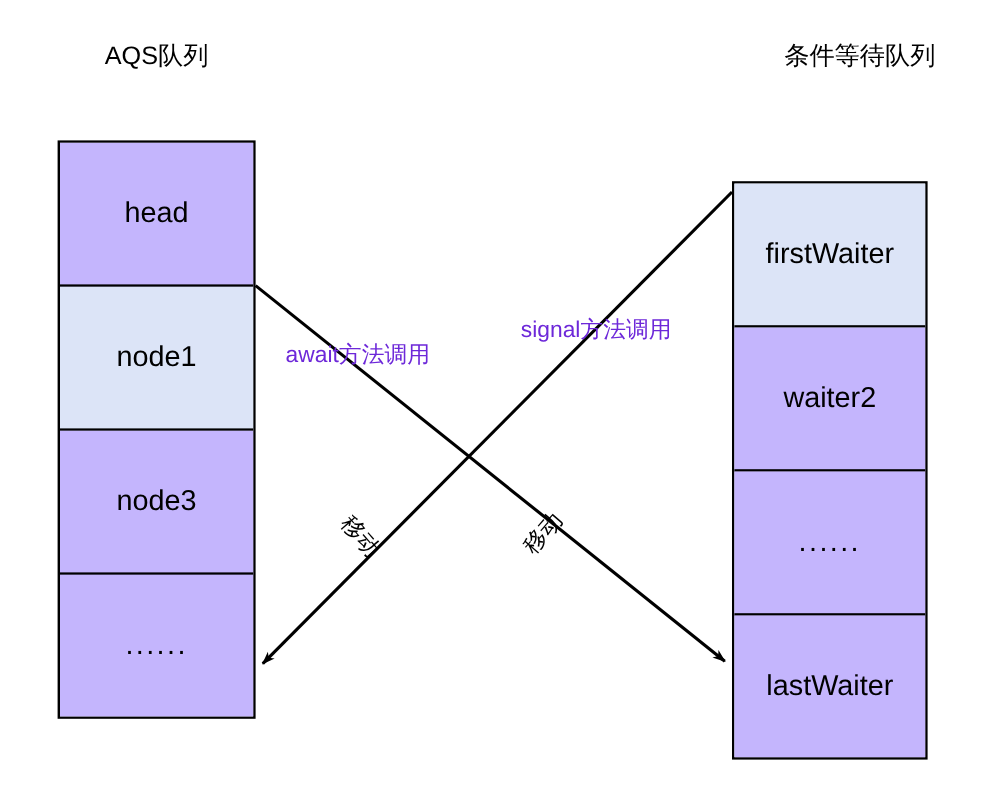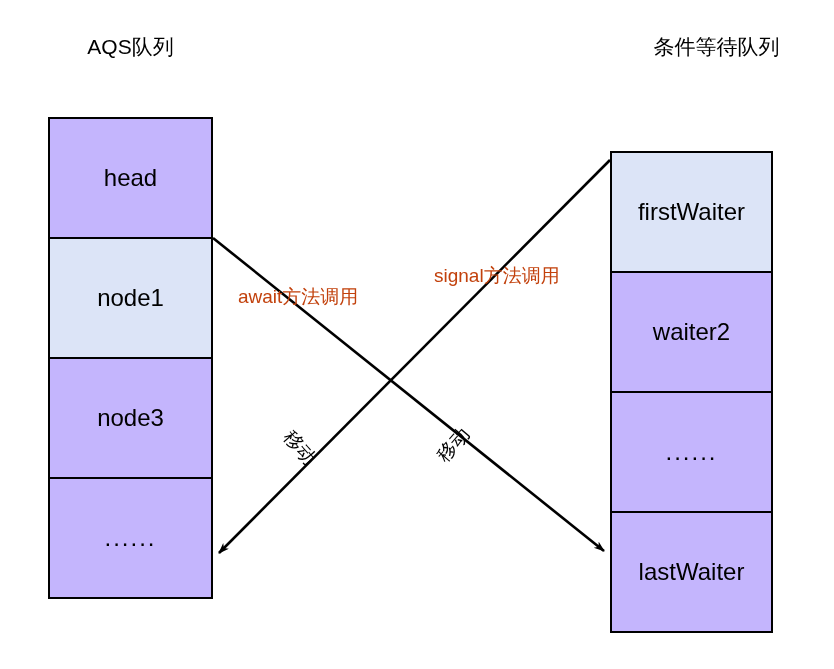--- a/index.html
+++ b/index.html
@@ -69,21 +69,21 @@
     left: 0; top: 0;
     width: 834px; height: 669px;
     pointer-events: none;
   }
 
   
   .wire-label {
     position: absolute;
     font-size: 19px;
     line-height: 1;
-    color: #c2410c;
+    color: #6d28d9;
     white-space: nowrap;
     background: transparent;
   }
   #label-await  { left: 238px; top: 287px; }
   #label-signal { left: 434px; top: 266px; }
 
   .wire-label-rot {
     position: absolute;
     font-size: 19px;
     line-height: 1;

